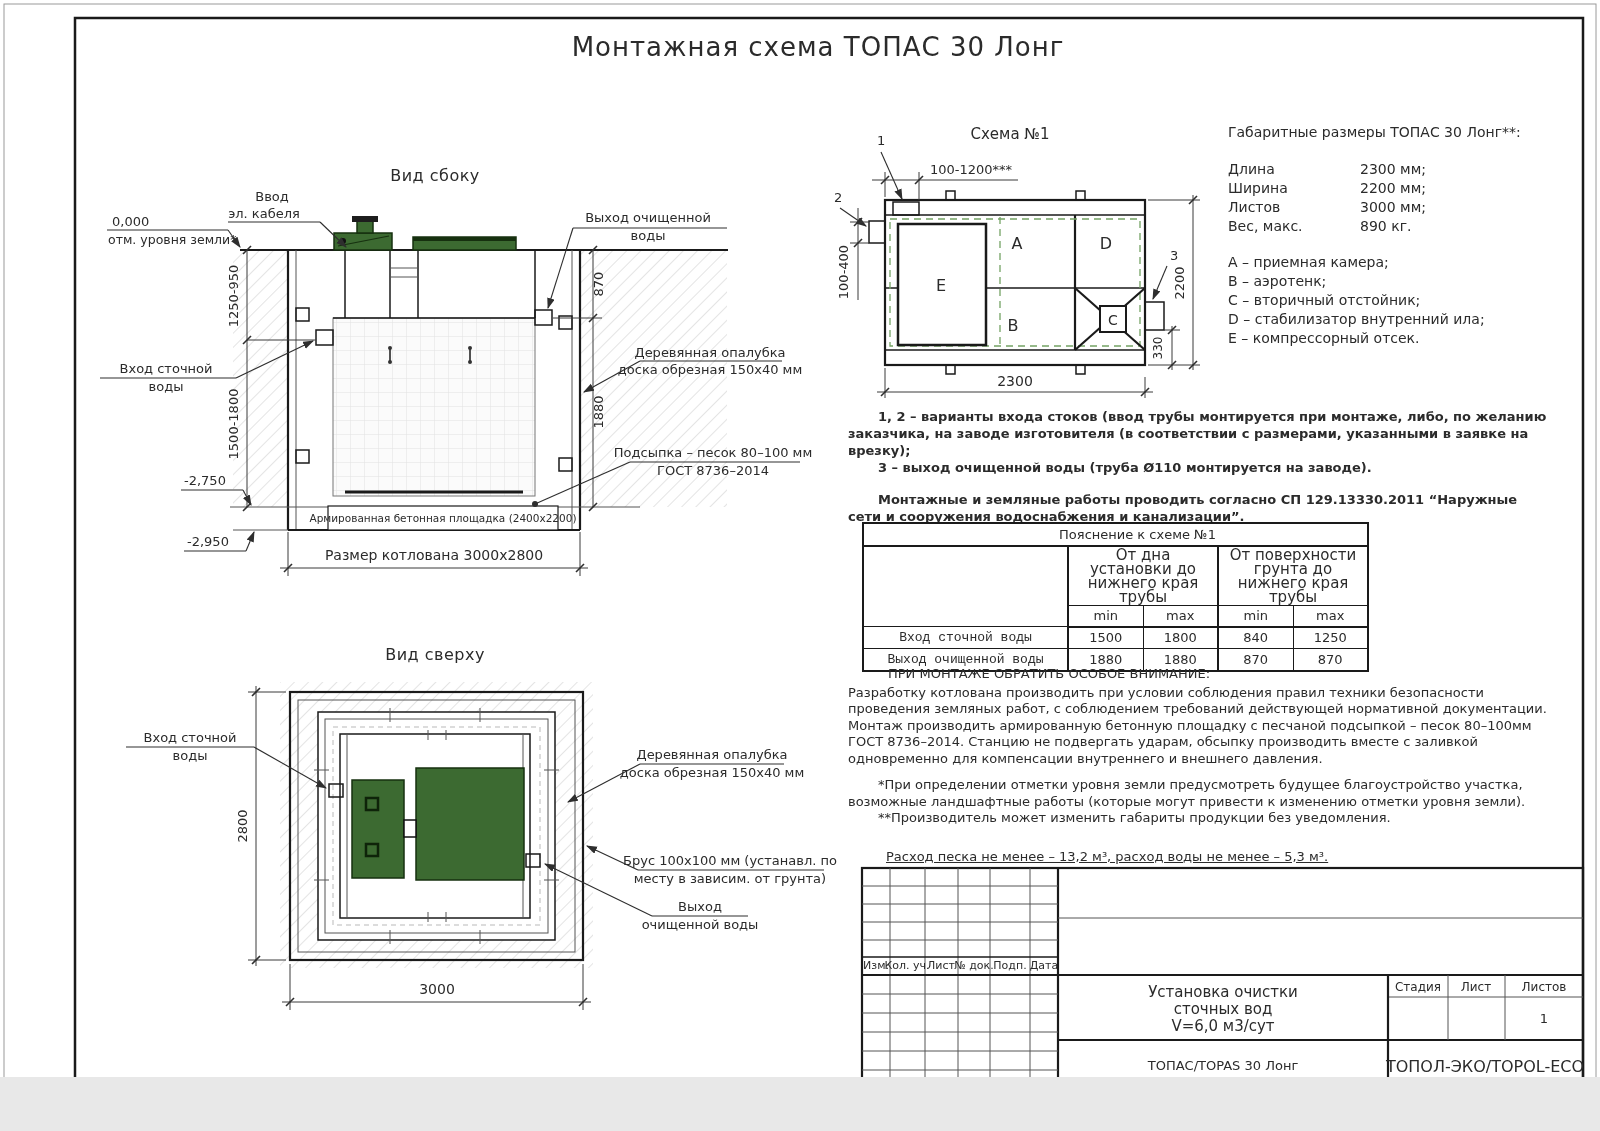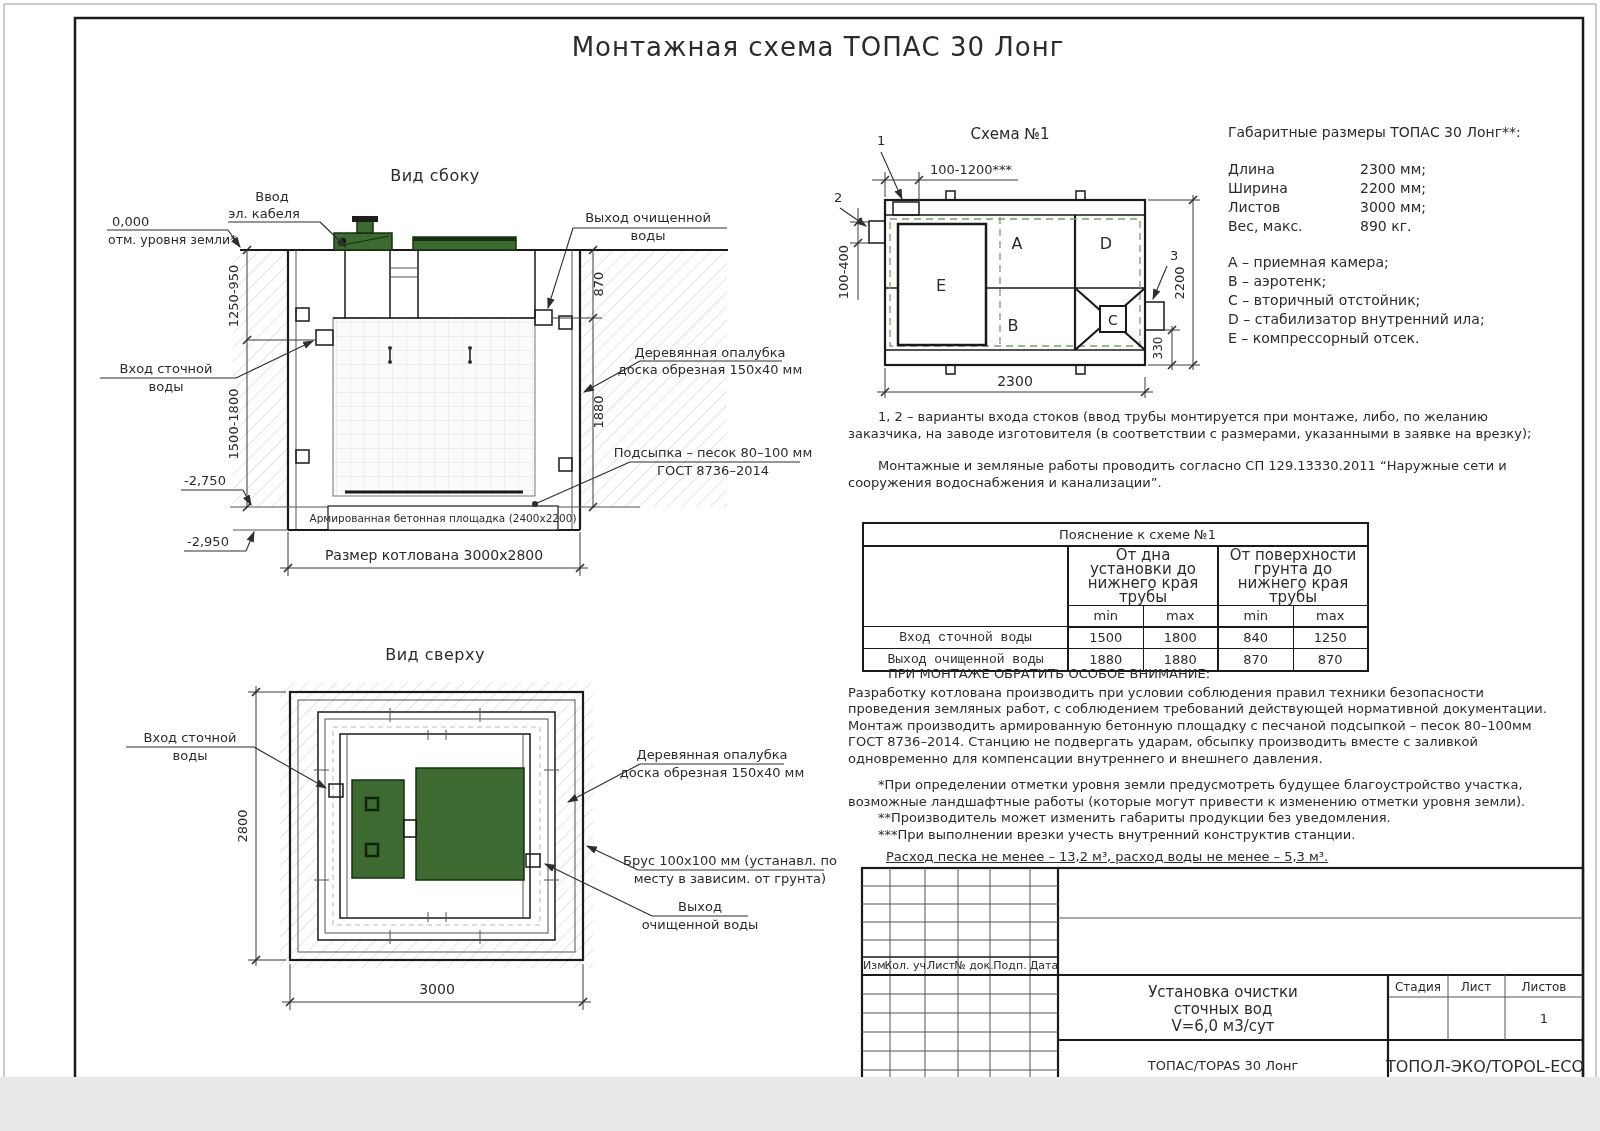--- a/index.html
+++ b/index.html
@@ -24,21 +24,21 @@
   .green { fill:#3c6a31; stroke:#16300f; stroke-width:1.5; }
   
   .abs { position:absolute; }
   .specs { left:1228px; top:124px; width:300px; font-size:14px; }
   .specs .specs-title { margin-bottom:20px; }
   .spec-row { line-height:19px; }
   .spec-label { display:inline-block; width:132px; }
   .legend { margin-top:17px; }
   .legend div { line-height:19px; }
   .notes { left:848px; top:408px; width:700px; font-size:13px; line-height:17px; }
-  .notes p { text-indent:30px; }
+  .notes p { text-indent:30px;font-weight:bold; }
   .notes .gap { margin-top:15px; }
   .xtable { left:862px; top:522px; border-collapse:collapse; font-size:13px; }
   .xtable td { border:1px solid #1a1a1a; text-align:center; vertical-align:middle; padding:1px 4px; }
   .xtable .t-title { height:23px; border-bottom:2px solid #1a1a1a;padding-left:48px; }
   .xtable .grp { width:150px; font-size:15px; line-height:14px; height:42px; }
   .xtable .lblc { width:205px;font-family:Liberation Mono, monospace; }
   .xtable .num { width:75px; height:22px; }
   .xtable .num2 { width:66px; height:22px; }
   .xtable .sub { height:21px; border-bottom:2px solid #1a1a1a; }
   .xtable .bthick { border-left:2px solid #1a1a1a; }
@@ -434,20 +434,21 @@
     <div>А – приемная камера;</div>
     <div>В – аэротенк;</div>
     <div>С – вторичный отстойник;</div>
     <div>D – стабилизатор внутренний ила;</div>
     <div>E – компрессорный отсек.</div>
   </div>
 </div>
 
 <div class="abs notes">
   <p>1, 2 – варианты входа  стоков (ввод трубы монтируется при монтаже, либо, по желанию заказчика, на заводе изготовителя (в соответствии с размерами, указанными в заявке на врезку);</p>
+  <p>3 – выход очищенной воды (труба Ø110 монтируется на заводе).</p>
   <p class="gap">Монтажные и земляные работы проводить согласно СП 129.13330.2011 “Наружные сети и сооружения водоснабжения и канализации”.</p>
 </div>
 
 <table class="abs xtable">
   <tbody>
         <tr>
     <td colspan="5" class="t-title">Пояснение к схеме №1</td>
   </tr>
   <tr>
     <td rowspan="2" class="lblc"></td>
@@ -475,20 +476,19 @@
     <td class="num2">870</td>
   </tr>
 </tbody>
     </table>
 
 <div class="abs attention">
   <p class="att-title">ПРИ МОНТАЖЕ ОБРАТИТЬ ОСОБОЕ ВНИМАНИЕ:</p>
   <p>Разработку котлована производить при условии соблюдения правил техники безопасности проведения земляных работ, с соблюдением требований действующей нормативной документации.  Монтаж производить армированную бетонную площадку с песчаной подсыпкой – песок 80–100мм ГОСТ 8736–2014. Станцию не подвергать ударам, обсыпку производить вместе с заливкой одновременно для компенсации внутреннего и внешнего давления.</p>
   <p class="fn fns">*При определении отметки уровня земли предусмотреть будущее благоустройство участка, возможные ландшафтные работы (которые могут привести к изменению отметки уровня земли).</p>
   <p class="fn">**Производитель может изменить габариты продукции без уведомления.</p>
-  <p class="fn">***При выполнении врезки учесть внутренний конструктив станции.</p>
 </div>
 
 <div class="abs consumption">
   <span>Расход песка не менее – 13,2 м³, расход воды не менее – 5,3 м³.</span>
 </div>
 
 </div>
 
 </body></html>

